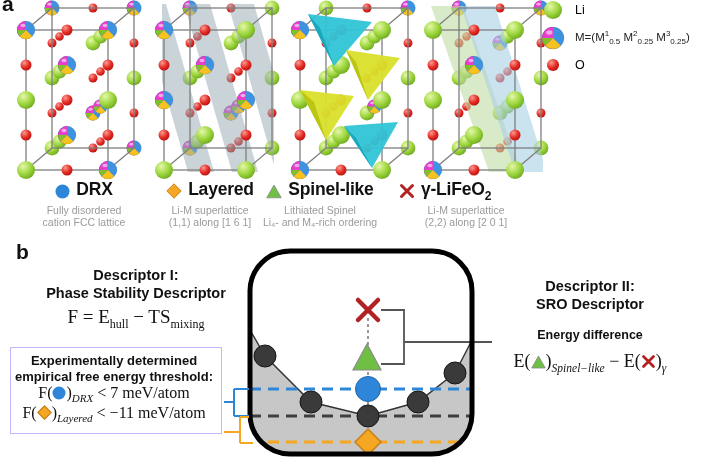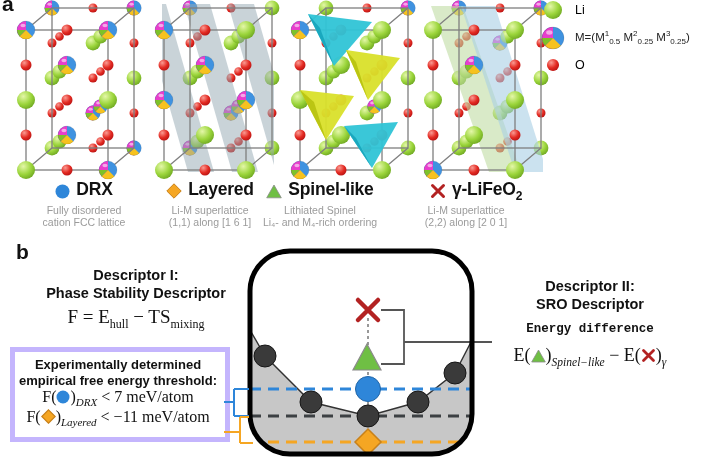--- a/index.html
+++ b/index.html
@@ -15,24 +15,24 @@
   .legend{position:absolute;left:540px;top:-3px;}
   .litem{display:flex;align-items:center;gap:9px;}
   .litem .ic{width:26px;display:flex;justify-content:center;}
   .ltext{font-size:12.5px;color:#000000;}
   .mtext{font-size:11.5px;color:#222;}
   .mtext sup{font-size:8px;}
   .mtext sub{font-size:8px;}
   .d1{position:absolute;left:22px;top:267px;width:228px;text-align:center;}
   .d2{position:absolute;left:477px;top:278px;width:226px;text-align:center;}
   .dt{font-weight:bold;font-size:14.5px;line-height:17.5px;}
-  .dt3{font-weight:bold;font-size:12.5px;line-height:15px;margin-top:9px;font-family:Liberation Mono, monospace;}
+  .dt3{font-weight:bold;font-size:12.5px;line-height:15px;margin-top:15px;}
   .formula{font-family:"Liberation Serif",serif;font-size:19px;margin-top:4px;}
   .formula sub{font-size:12px;}
-  .tbox{position:absolute;left:10px;top:347px;width:198px;border:5px solid #c4b5fd;
+  .tbox{position:absolute;left:10px;top:347px;width:198px;border:1px solid #c4b5fd;
         background:#fff;padding:5px 8px 9px 4px;}
   .tbox .th{font-weight:bold;font-size:13px;line-height:15.5px;text-align:center;}
   .tf{font-family:"Liberation Serif",serif;font-size:16px;text-align:center;white-space:nowrap;}
   .tf sub{font-size:11px;font-style:italic;}
   .f2{font-family:"Liberation Serif",serif;font-size:18px;margin-top:8px;white-space:nowrap;}
   .f2 sub{font-size:11.5px;font-style:italic;}
   .mk{vertical-align:-2px;}
   svg.lsbox{position:absolute;left:247px;top:248px;width:228px;height:211px;overflow:visible;}
   svg.overlay{position:absolute;left:0;top:0;width:702px;height:459px;pointer-events:none;}
 </style>
@@ -315,21 +315,21 @@
         <polygon points="8,0.8 15.2,8 8,15.2 0.8,8" style="fill:var(--layered-orange)" stroke="#C8811A" stroke-width="1"></polygon>
       </svg>
     <span><span>Layered</span><sub></sub></span>
   </div>
   <div class="sname" style="left:240px">
     <svg class="mk" width="16" height="15">
         <polygon points="8,1 15.3,13.8 0.7,13.8" style="fill:var(--spinel-green)" stroke="#8a8a8a" stroke-width="0.8"></polygon>
       </svg>
     <span><span>Spinel-like</span><sub></sub></span>
   </div>
-  <div class="sname" style="left:396px">
+  <div class="sname" style="left:365px">
     <svg class="mk" width="16" height="16">
         <path d="M2.5,2.5 L13.5,13.5 M13.5,2.5 L2.5,13.5" style="stroke:var(--gamma-red)" stroke-width="3" stroke-linecap="round" fill="none"></path>
       </svg>
     <span><span>γ-LiFeO</span><sub>2</sub></span>
   </div>
 
   <div class="scap" style="left:-6px">
     <div>Fully disordered</div>
       <div>cation FCC lattice</div>
   </div>

